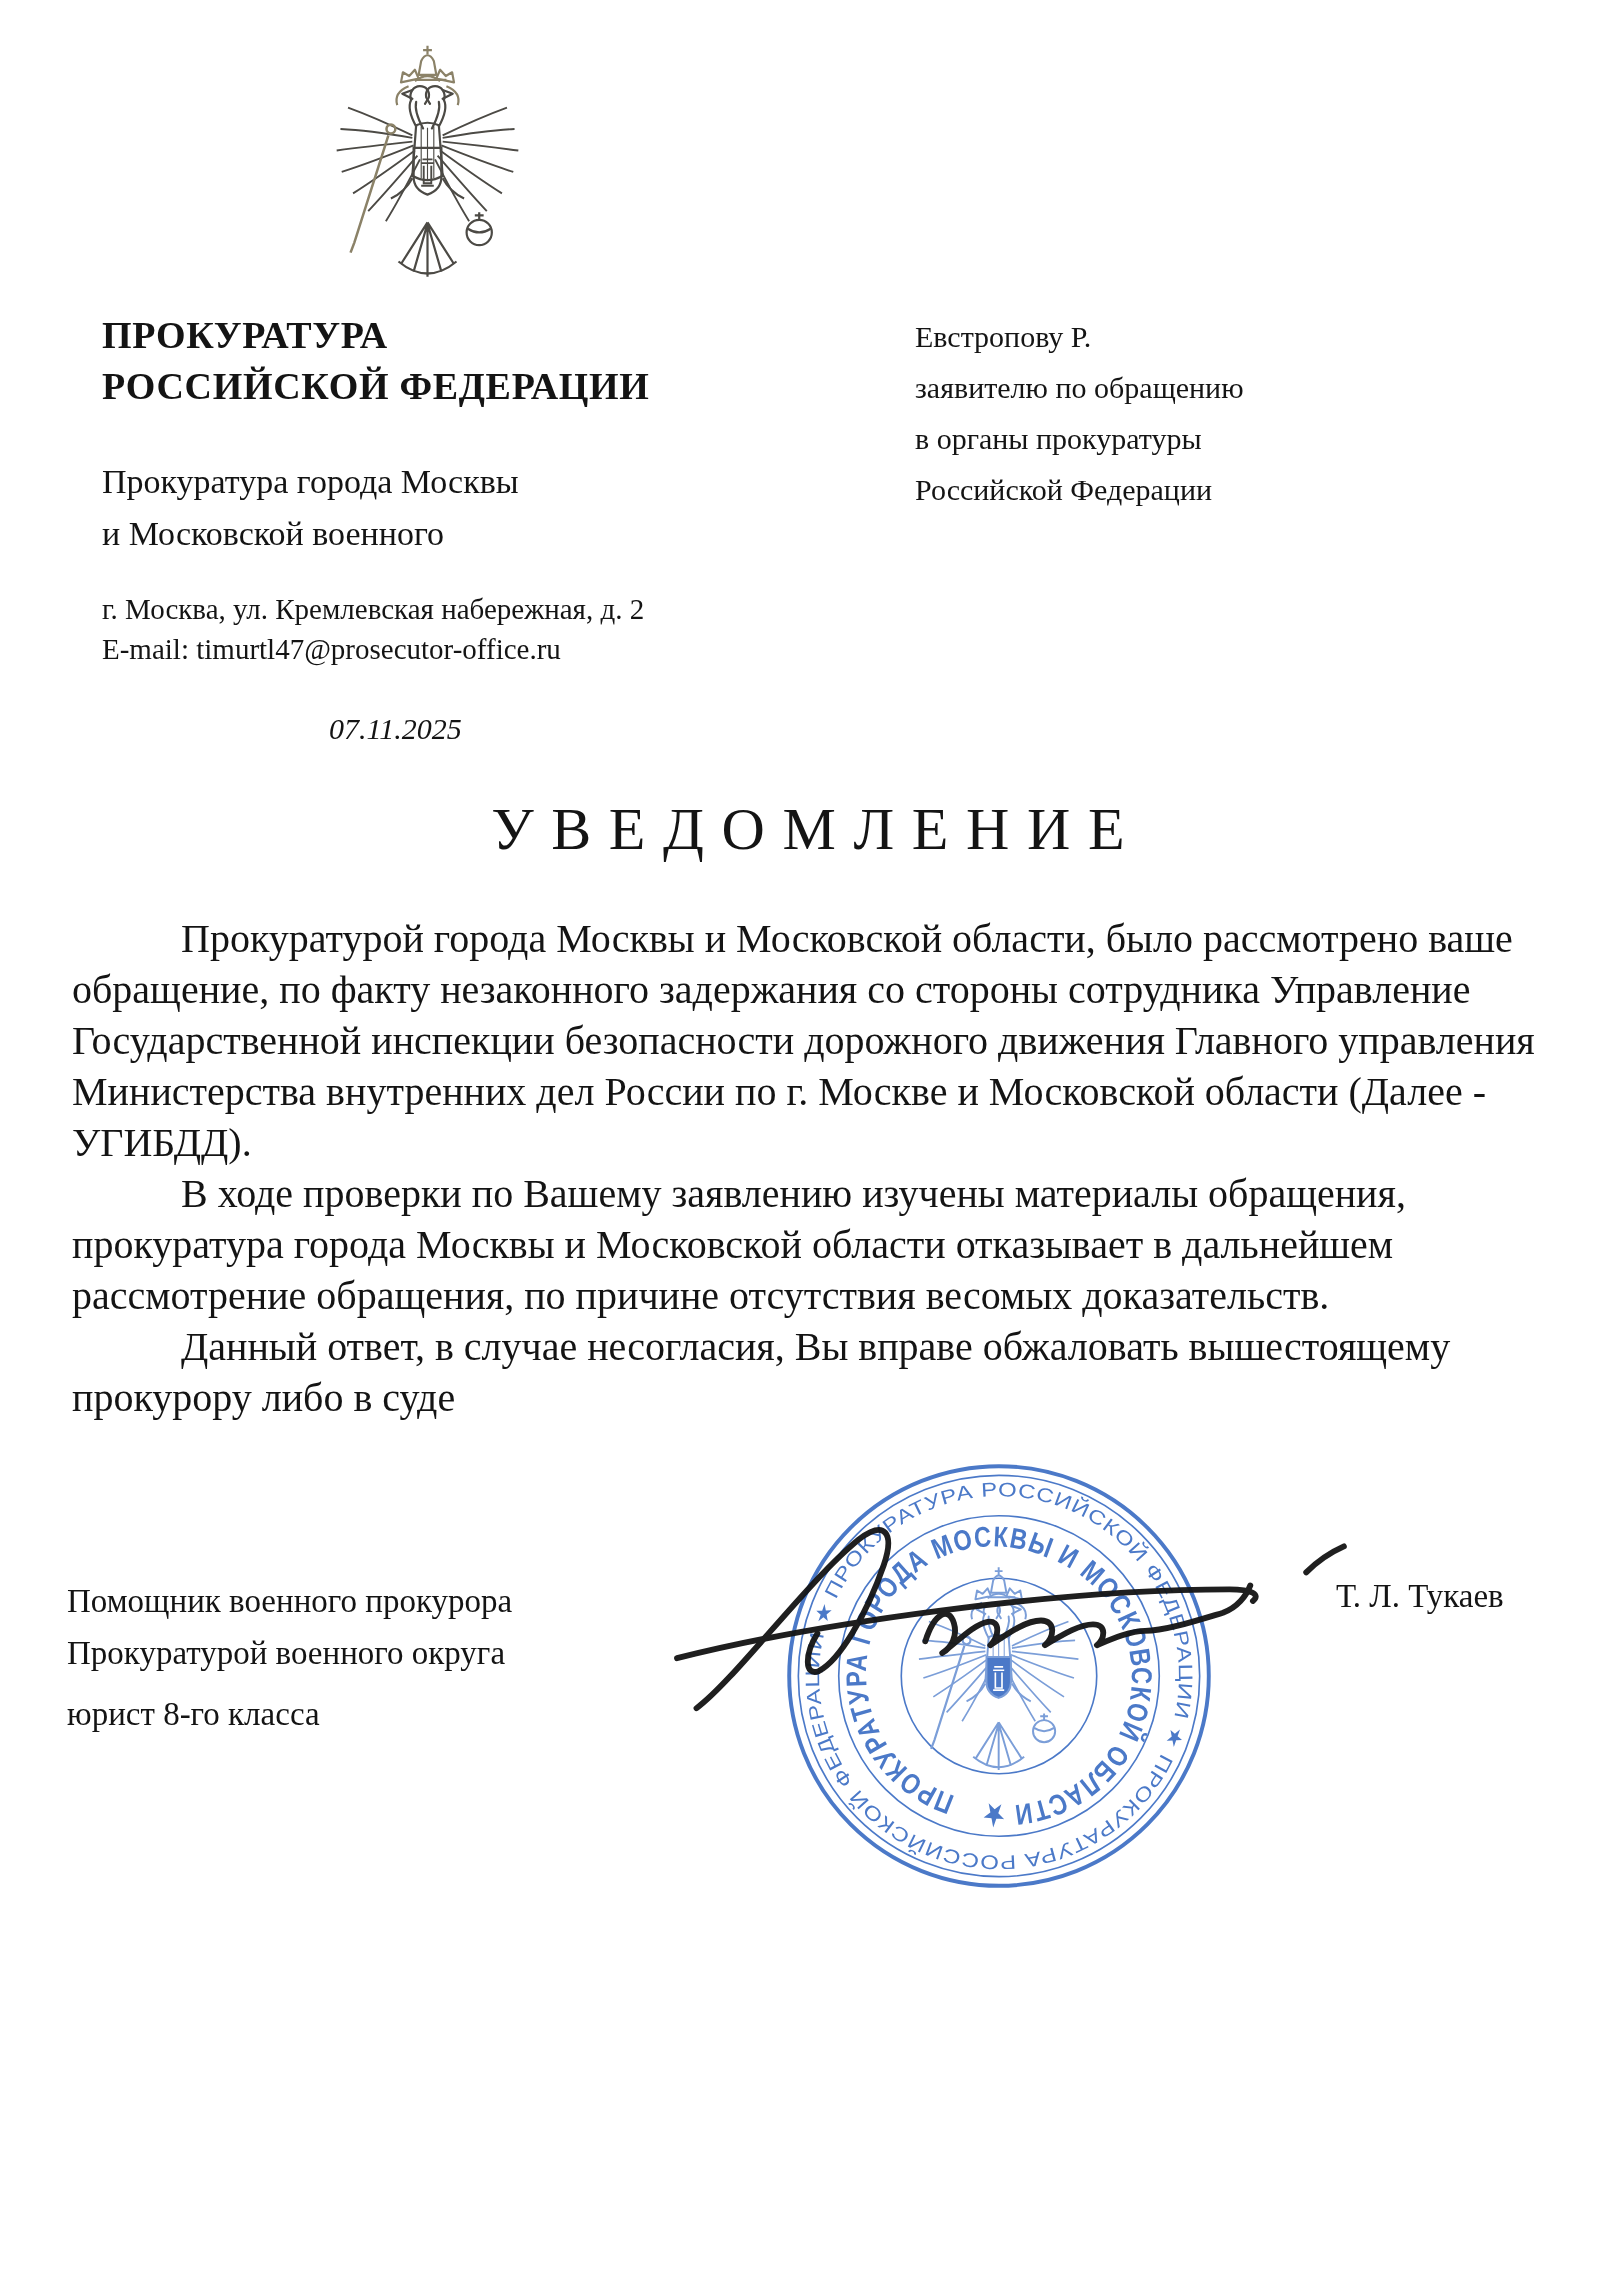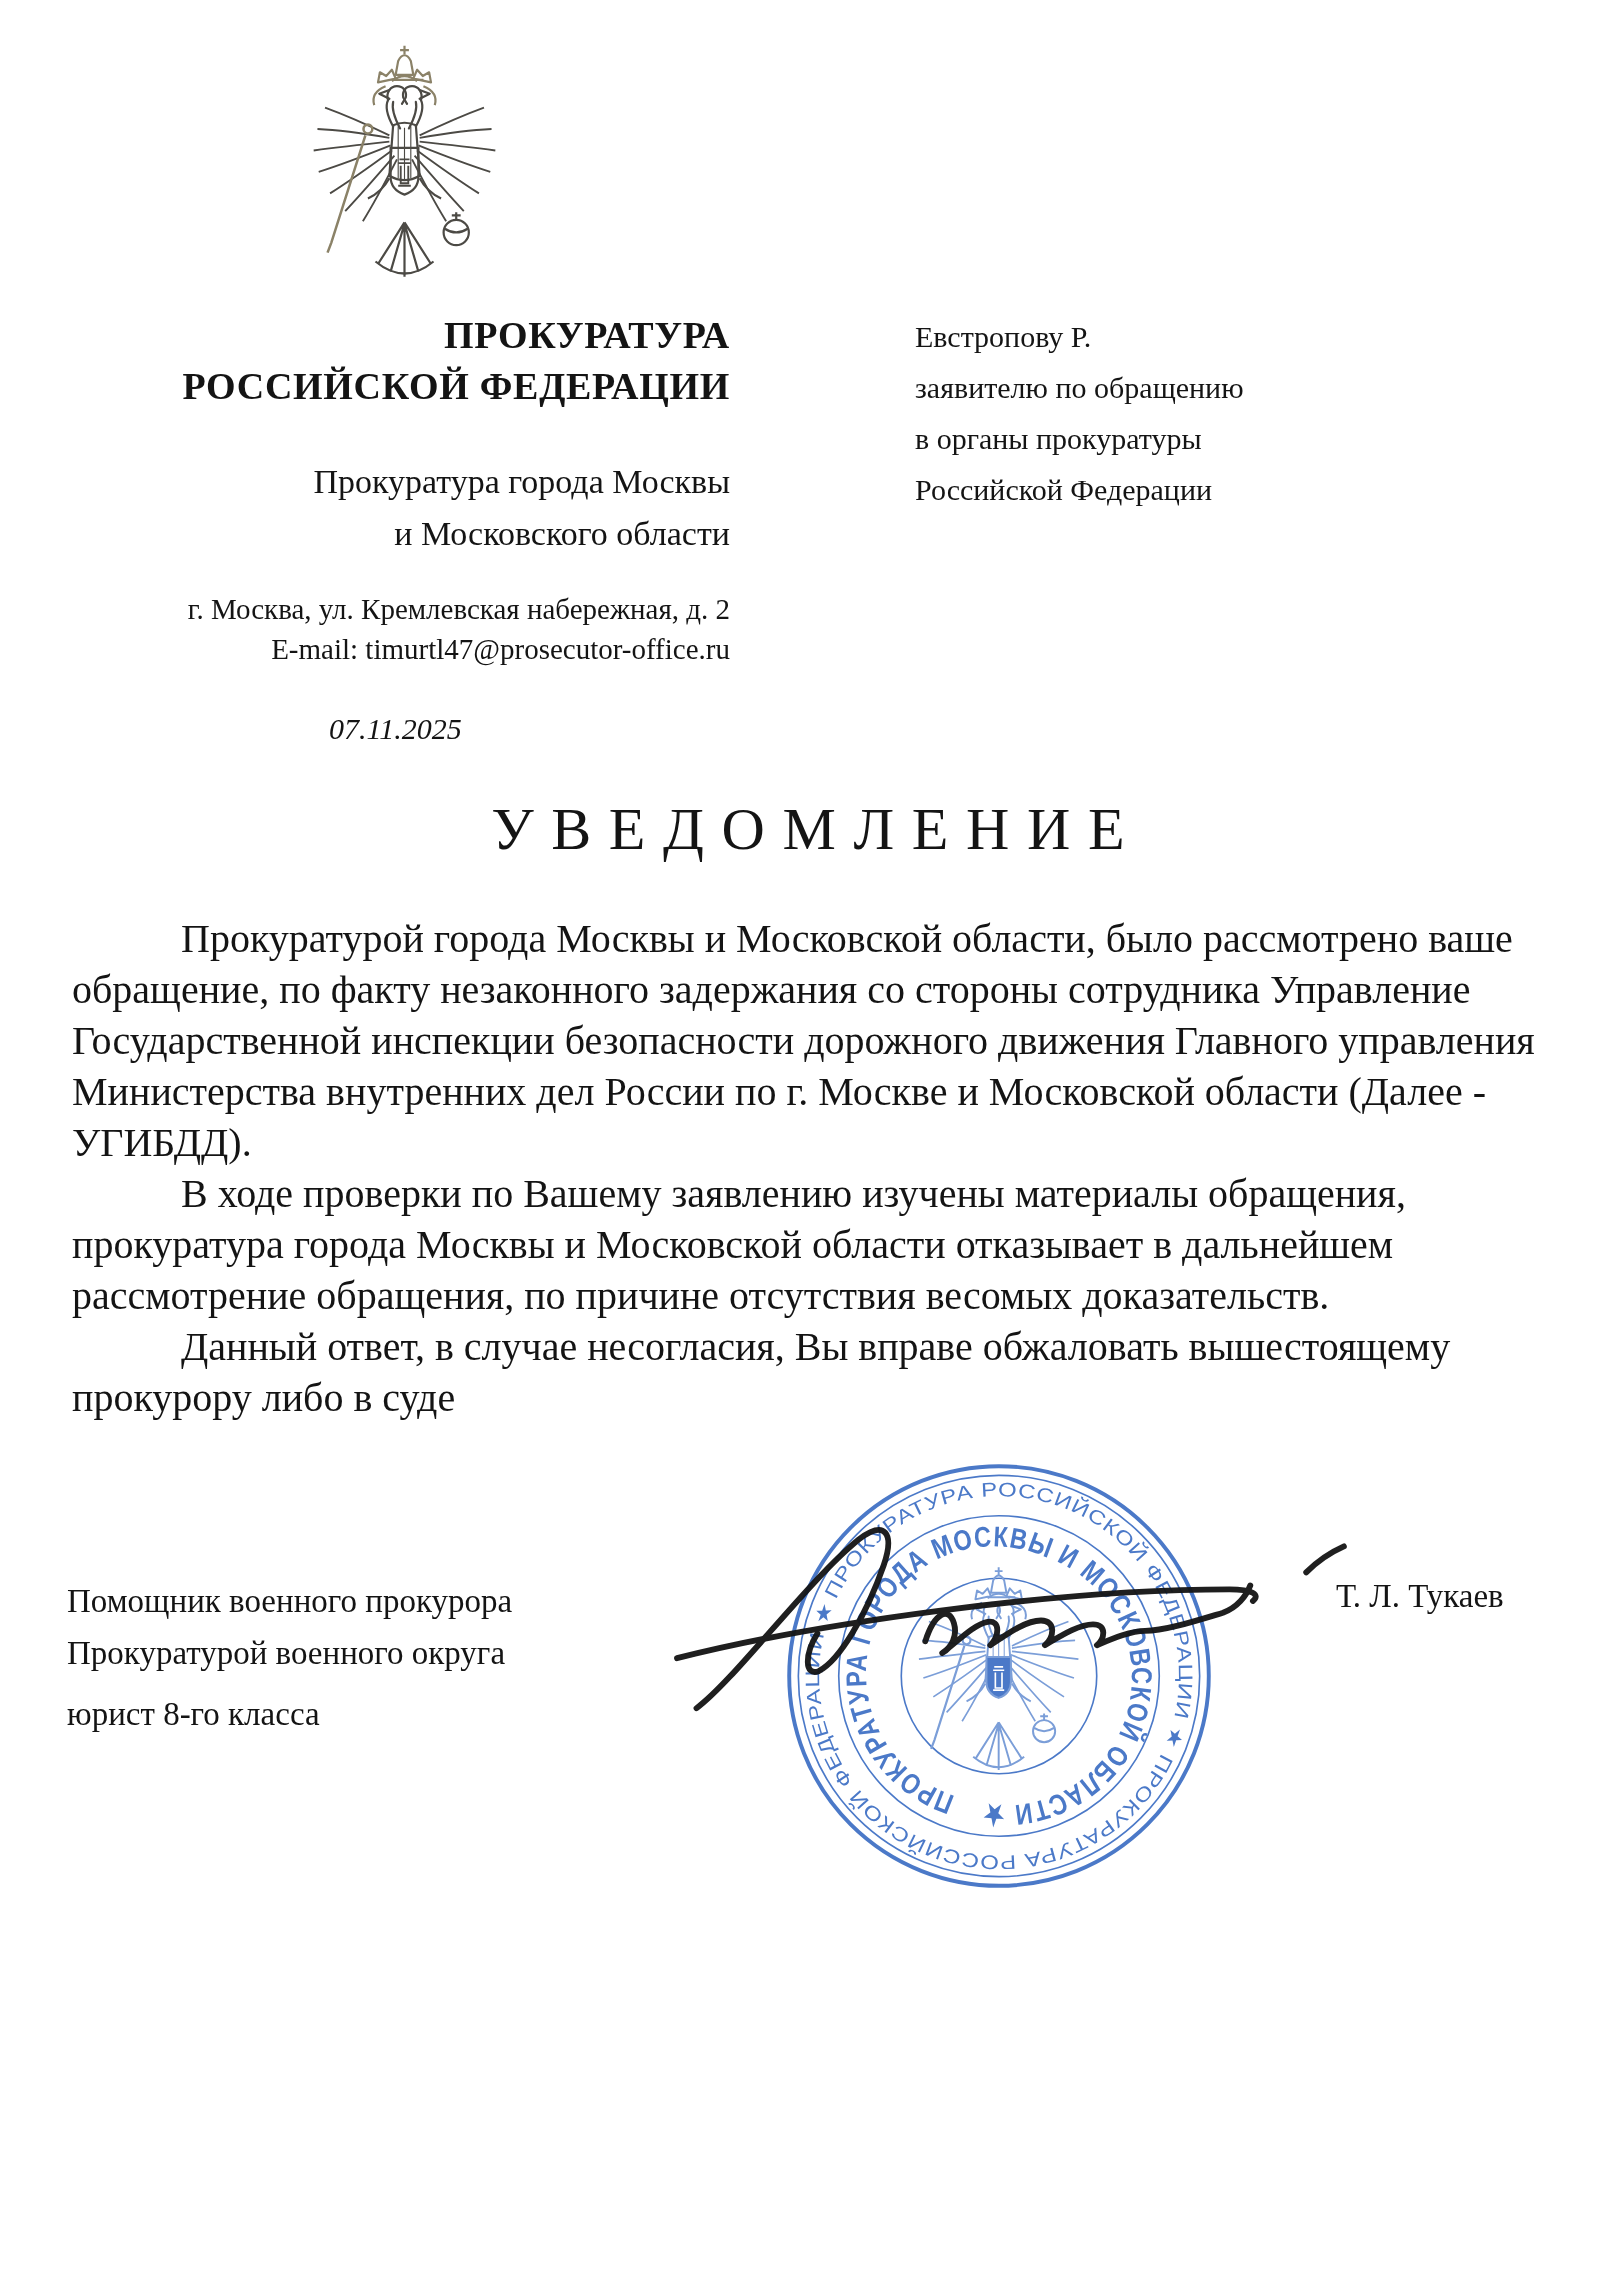--- a/index.html
+++ b/index.html
@@ -5,21 +5,21 @@
   html,body{margin:0;padding:0;}
   body{
     width:1617px;height:2284px;background:#ffffff;
     font-family:"Liberation Serif", serif;color:#141414;
     position:relative;overflow:hidden;
   }
   .page{position:absolute;inset:0;}
 
   
   .header-left{
-    position:absolute;left:79px;top:42px;width:651px;text-align:right;
+    position:absolute;left:102px;top:42px;width:651px;text-align:left;
   }
   .emblem{display:block;margin:0 auto;}
   .org-line{font-size:38px;font-weight:bold;line-height:51px;letter-spacing:0.7px;}
   .org-block{margin-top:22px;}
   .office-block{margin-top:44px;}
   .office-line{font-size:34px;font-weight:normal;line-height:52px;}
   .contact-block{margin-top:29px;}
   .contact-line{font-size:29px;line-height:40px;}
   .date-line{
     position:absolute;left:329px;top:712px;
@@ -133,21 +133,21 @@
   <div class="header-left">
     <svg class="emblem" width="215" height="246" viewBox="0 0 340 390" style="color:#4c4a45; --accent:#8b8268;">
       <use href="#dbl-eagle"></use>
     </svg>
     <div class="org-block">
       <div class="org-line">ПРОКУРАТУРА</div>
       <div class="org-line">РОССИЙСКОЙ ФЕДЕРАЦИИ</div>
     </div>
     <div class="office-block">
       <div class="office-line">Прокуратура города Москвы</div>
-      <div class="office-line">и Московского области</div>
+      <div class="office-line">и Московской военного</div>
     </div>
     <div class="contact-block">
       <div class="contact-line">г. Москва, ул. Кремлевская набережная, д. 2</div>
       <div class="contact-line">E-mail: timurtl47@prosecutor-office.ru</div>
     </div>
   </div>
 
   <div class="date-line">07.11.2025</div>
 
   <div class="recipient">

